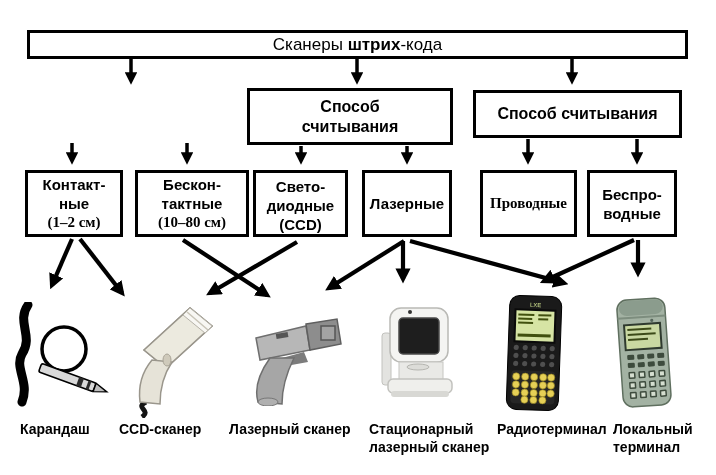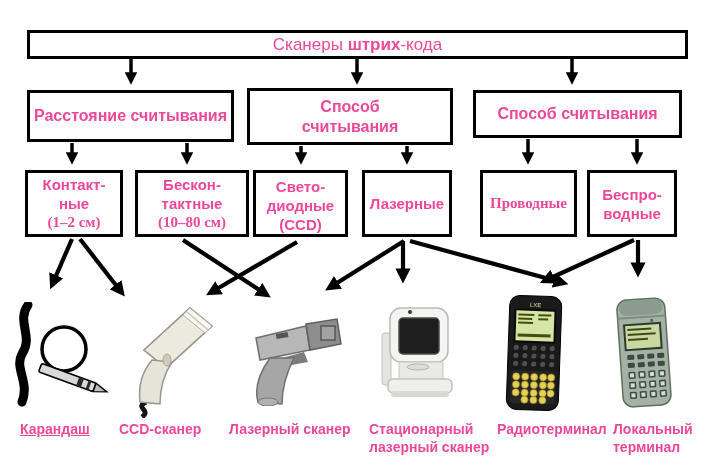--- a/index.html
+++ b/index.html
@@ -1,17 +1,17 @@
 <!DOCTYPE html>
 <html lang="ru"><head>
 <meta charset="utf-8">
 <style>
   html,body{margin:0;padding:0;background:#fff;}
   .stage{position:relative;width:716px;height:475px;background:#ffffff;overflow:hidden;
-         font-family:"Liberation Sans",sans-serif;color:#ec4899;}
+         font-family:"Liberation Sans",sans-serif;color:#000000;}
   .lines{position:absolute;inset:0;z-index:0;}
   .box{position:absolute;box-sizing:border-box;border:3px solid #000;background:#fff;
        display:flex;flex-direction:column;align-items:center;justify-content:center;
        text-align:center;z-index:1;}
   .root-box{font-size:17px;font-weight:400;}
   .root-box .b{font-weight:700;}
   .crit-box{font-size:16px;font-weight:700;}
   .crit-label{white-space:pre-line;line-height:20px;}
   .type-box{font-size:15px;font-weight:700;}
   .ttl{white-space:pre-line;line-height:19px;}
@@ -53,23 +53,20 @@
       <path d="M410,241 L564,283" marker-end="url(#ah)"></path>
       <path d="M634,240 L544,281" marker-end="url(#ah)"></path>
       <path d="M638,240 V273" marker-end="url(#ah)"></path>
     </g>
   </svg>
 
   <div class="box root-box" style="left:27px;top:30px;width:661px;height:29px;">
     <div><span>Сканеры </span><span class="b">штрих</span><span>-кода</span></div>
   </div>
 
-  <div class="box crit-box" style="left:27px;top:90px;width:207px;height:52px;">
-    <span class="crit-label">Расстояние считывания</span>
-  </div>
   <div class="box crit-box" style="left:247px;top:88px;width:206px;height:57px;">
     <span class="crit-label">Способ
 считывания</span>
   </div>
   <div class="box crit-box" style="left:473px;top:90px;width:209px;height:48px;">
     <span class="crit-label">Способ считывания</span>
   </div>
 
   <div class="box type-box" style="left:25px;top:170px;width:98px;height:67px;">
     <span class="ttl">Контакт-
@@ -237,21 +234,21 @@
             <rect x="48.5" y="85.5" width="4" height="4"></rect>
           <rect x="18.5" y="95.5" width="4" height="4"></rect>
             <rect x="28.5" y="95.5" width="4" height="4"></rect>
           <rect x="38.5" y="95.5" width="4" height="4"></rect>
             <rect x="48.5" y="95.5" width="4" height="4"></rect>
         </g>
       </g>
     </g>
   </svg>
 
-  <div class="dev-label" style="left:20px;top:420px;text-decoration:underline;">Карандаш</div>
+  <div class="dev-label" style="left:20px;top:420px;">Карандаш</div>
   <div class="dev-label" style="left:119px;top:420px;">CCD-сканер</div>
   <div class="dev-label" style="left:229px;top:420px;">Лазерный сканер</div>
   <div class="dev-label" style="left:369px;top:420px;">Стационарный
 лазерный сканер</div>
   <div class="dev-label" style="left:497px;top:420px;">Радиотерминал</div>
   <div class="dev-label" style="left:613px;top:420px;">Локальный
 терминал</div>
 
 </div>
 

